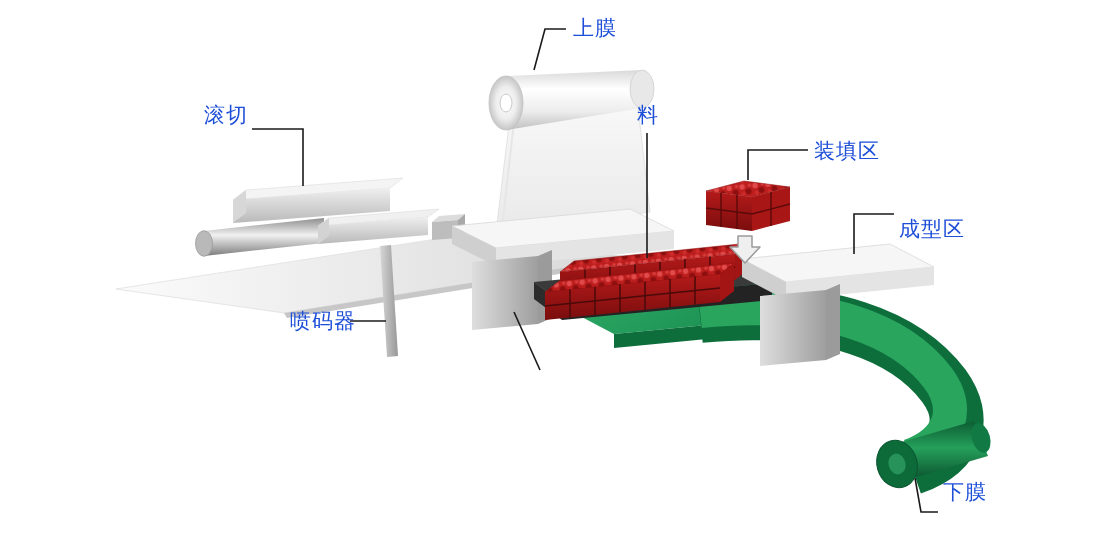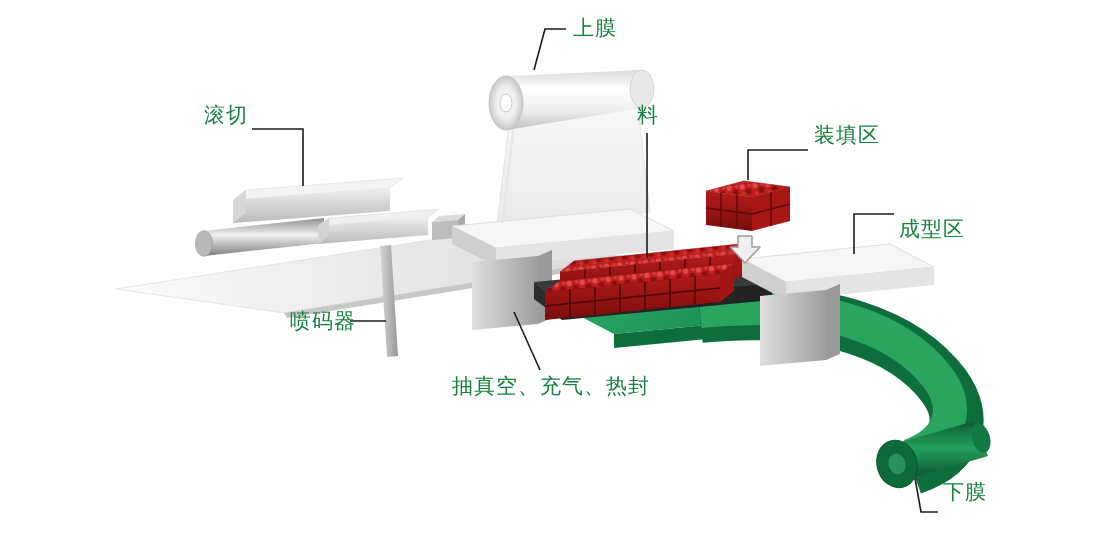--- a/index.html
+++ b/index.html
@@ -8,21 +8,21 @@
     width:1110px;height:543px;
     background:#ffffff;
     overflow:hidden;
     font-family:"Liberation Sans", sans-serif;
   }
   .stage svg{position:absolute;left:0;top:0;}
   .label{
     position:absolute;
     font-size:21px;
     font-weight:500;
-    color:#15803d;
+    color:#1d4ed8;
     white-space:nowrap;
     letter-spacing:1px;
     line-height:1;
   }
 </style>
 </head>
 <body>
 
 <div class="stage">
 
@@ -224,19 +224,18 @@
     <polyline points="894,214 854,214 854,254"></polyline>
     <polyline points="350,321 386,321"></polyline>
     <polyline points="514,312 540,370"></polyline>
     <polyline points="938,512 921,512 915,478"></polyline>
   </g>
 </svg>
 
 <div class="label" style="left:573px;top:17px">上膜</div>
 <div class="label" style="left:204px;top:104px">滚切</div>
 <div class="label" style="left:637px;top:104px">料</div>
-<div class="label" style="left:814px;top:124px">装填区</div>
+<div class="label" style="left:814px;top:140px">装填区</div>
 <div class="label" style="left:899px;top:218px">成型区</div>
 <div class="label" style="left:290px;top:310px">喷码器</div>
-<div class="label" style="left:452px;top:375px">抽真空、充气、热封</div>
 <div class="label" style="left:943px;top:481px">下膜</div>
 
 </div>
 
 </body></html>

